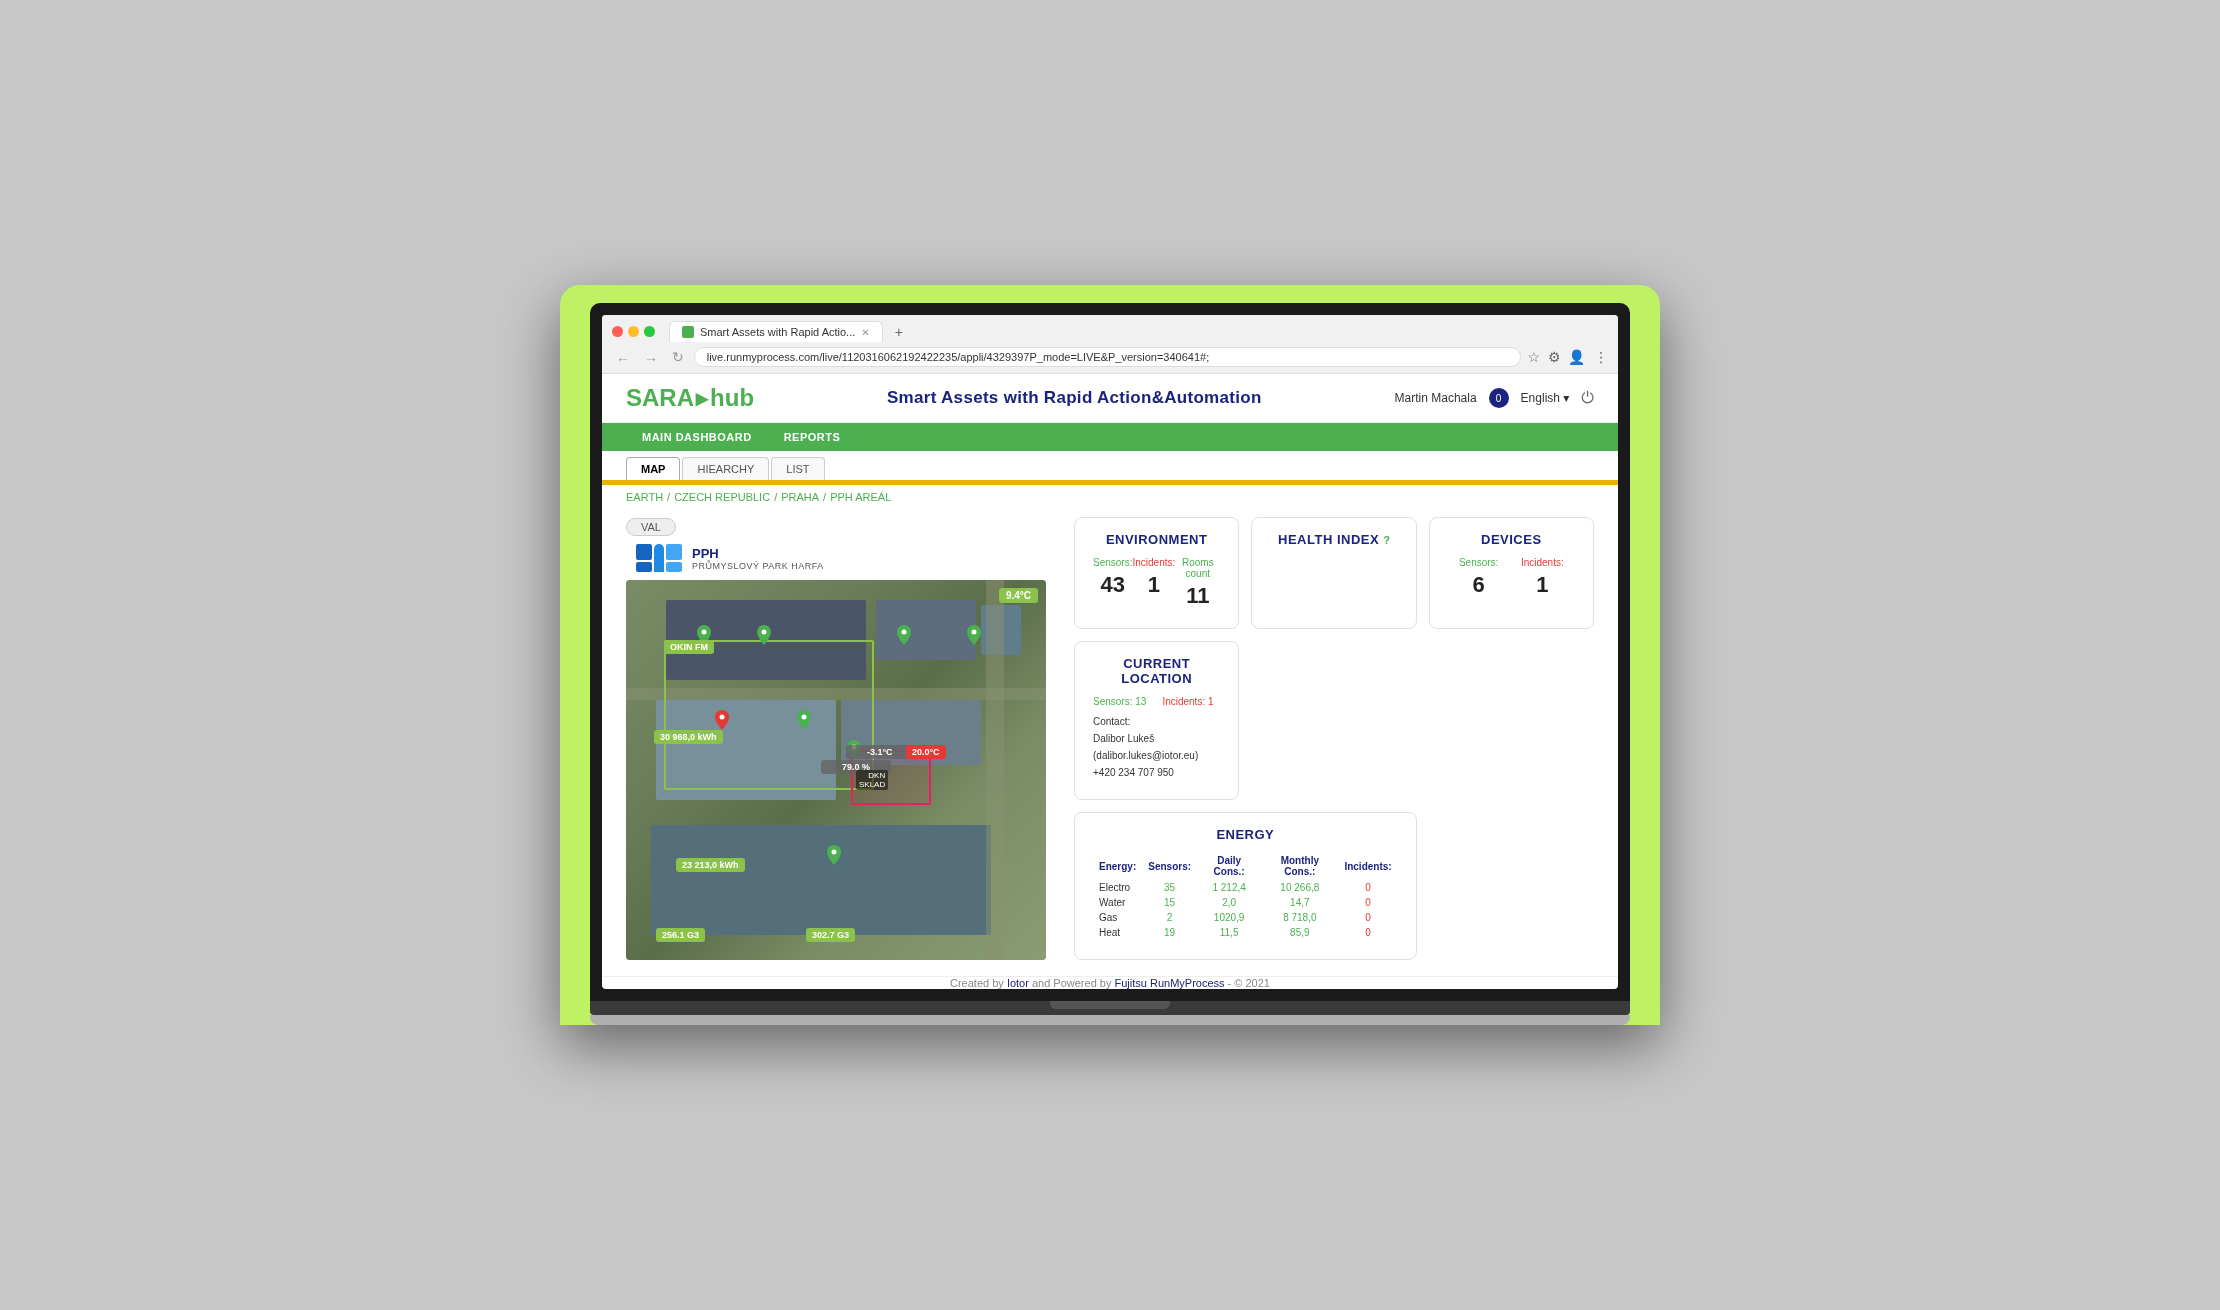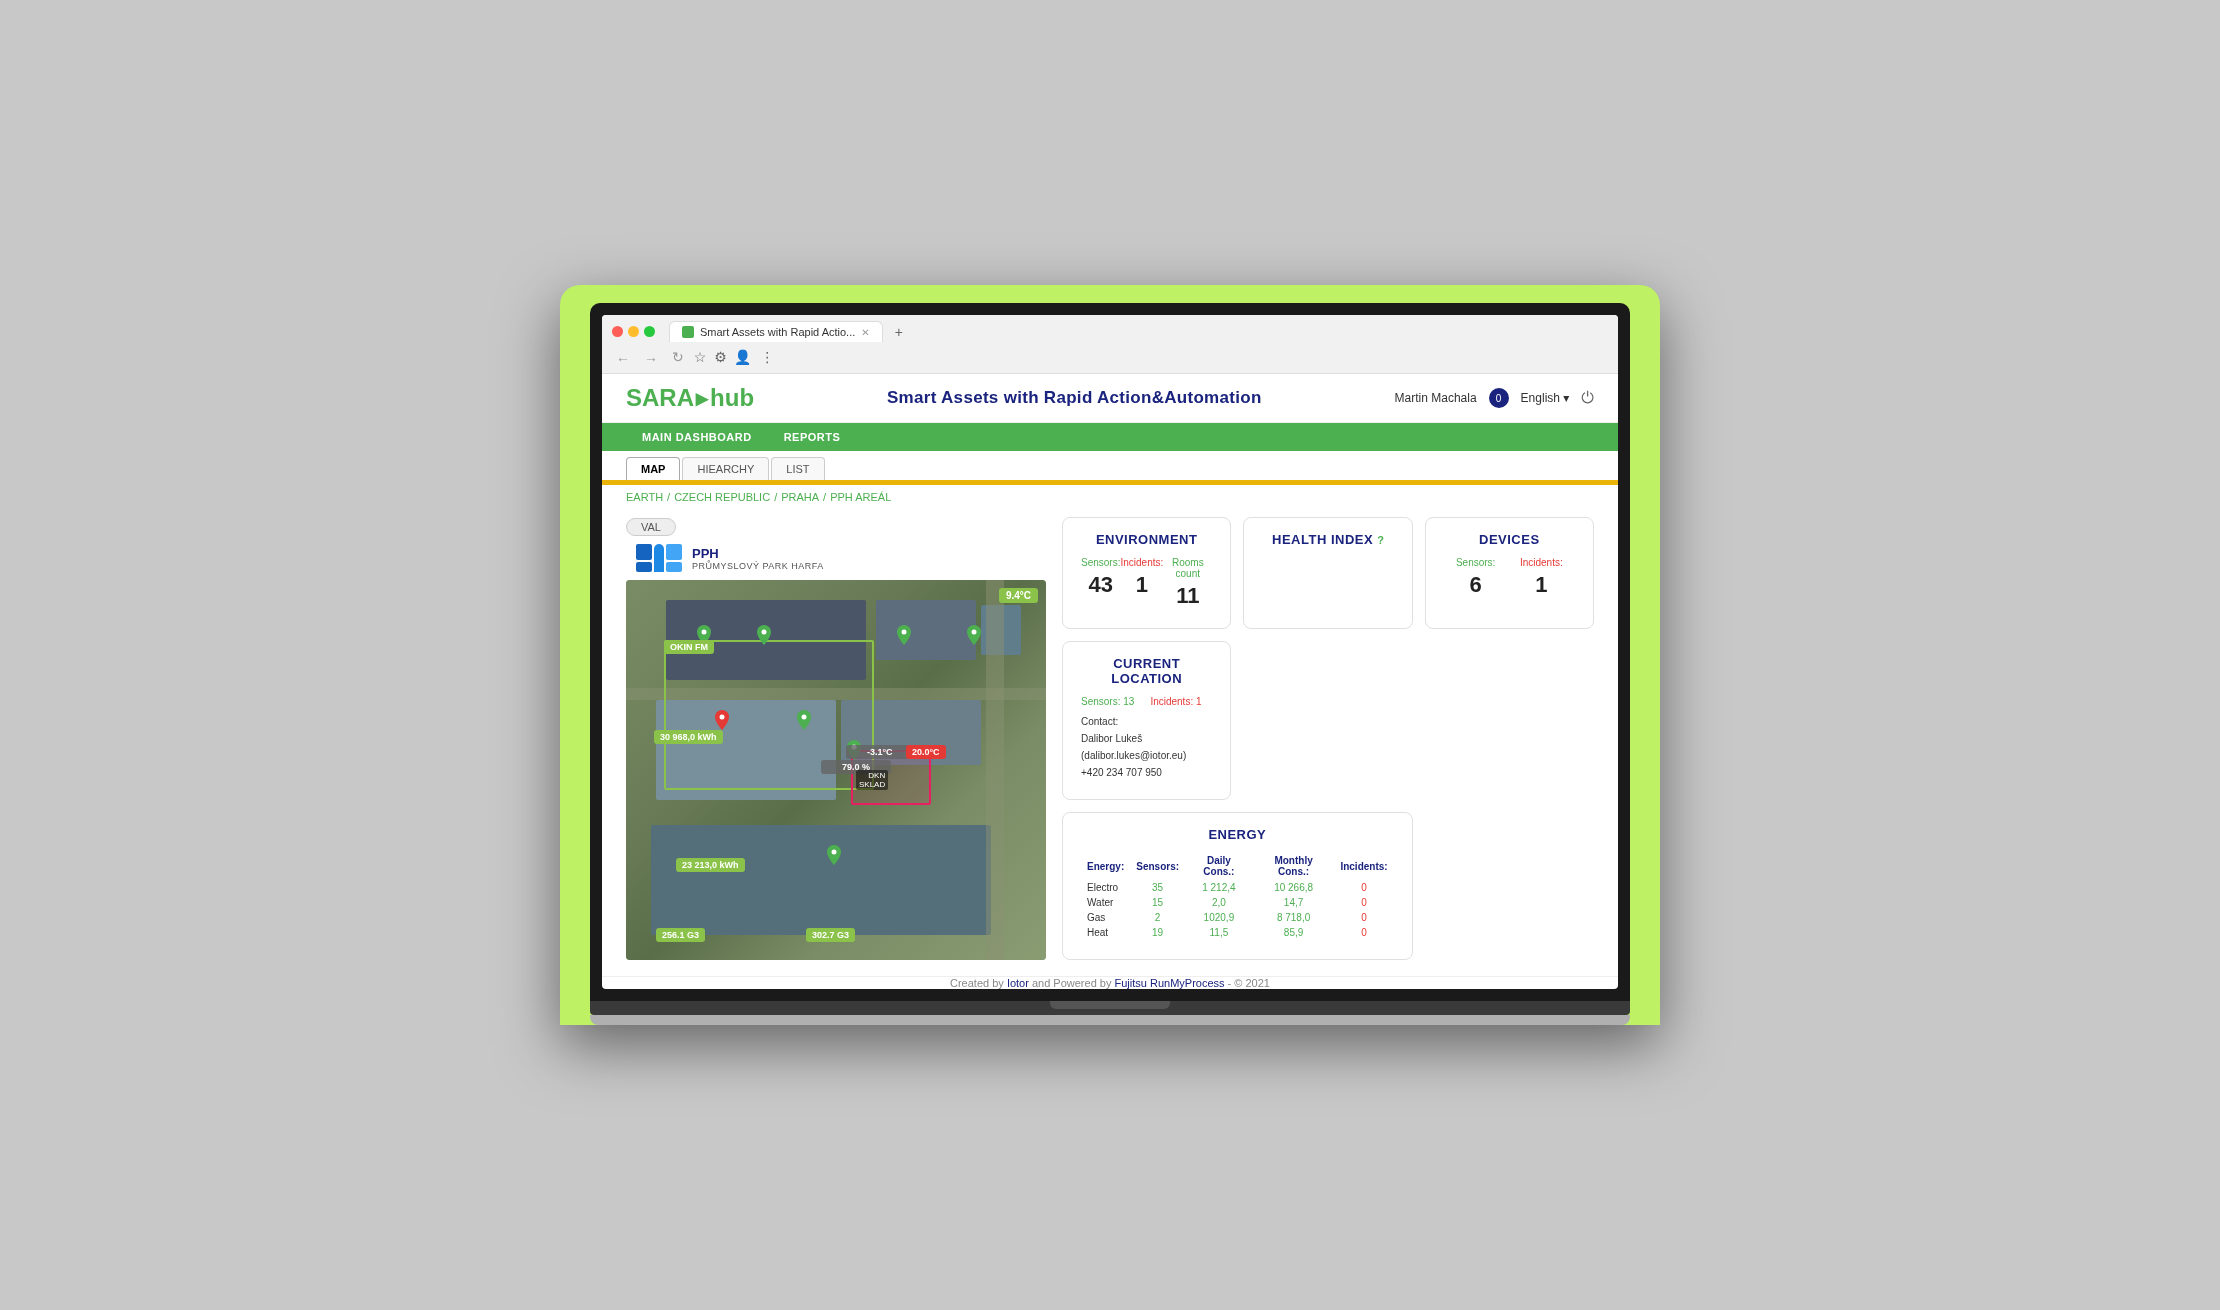--- a/index.html
+++ b/index.html
@@ -175,21 +175,21 @@
       color: #4CAF50;
       display: flex;
       align-items: center;
       gap: 4px;
     }
     .breadcrumb span { color: #4CAF50; cursor: pointer; }
     .breadcrumb-sep { color: #999; }
     
     .main-content {
       display: flex;
-      gap: 16px;
+      gap: 28px;
       padding: 8px 24px 16px 24px;
     }
     
     .left-panel {
       flex: 0 0 420px;
     }
     .val-badge {
       background: #eee;
       border: 1px solid #ccc;
       border-radius: 20px;
@@ -443,20 +443,21 @@
             <div class="browser-tab-favicon"></div>
             <span>Smart Assets with Rapid Actio...</span>
             <span class="tab-close">✕</span>
           </div>
           <span class="new-tab-btn">+</span>
         </div>
         <div class="browser-addressbar">
           <span class="nav-btn">←</span>
           <span class="nav-btn">→</span>
           <span class="nav-btn">↻</span>
+          <div class="address-bar">live.runmyprocess.com/live/1120316062192422235/appli/4329397P_mode=LIVE&amp;P_version=340641#;</div>
           <div class="browser-icons">
             <span>☆</span>
             <span>⚙</span>
             <span>👤</span>
             <span>⋮</span>
           </div>
         </div>
       </div>
 
       <div class="app-header">

